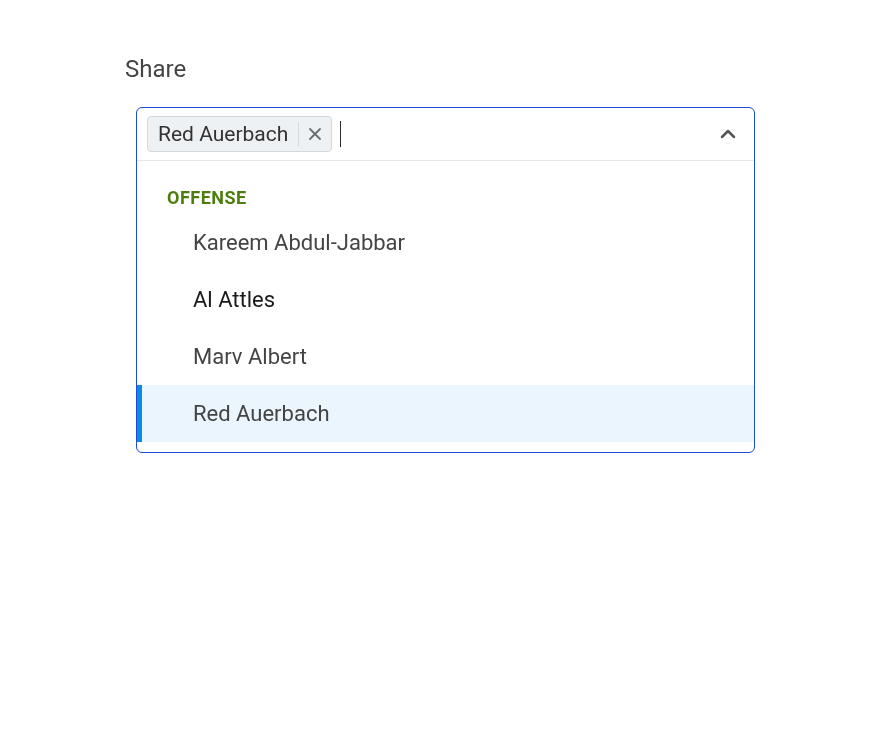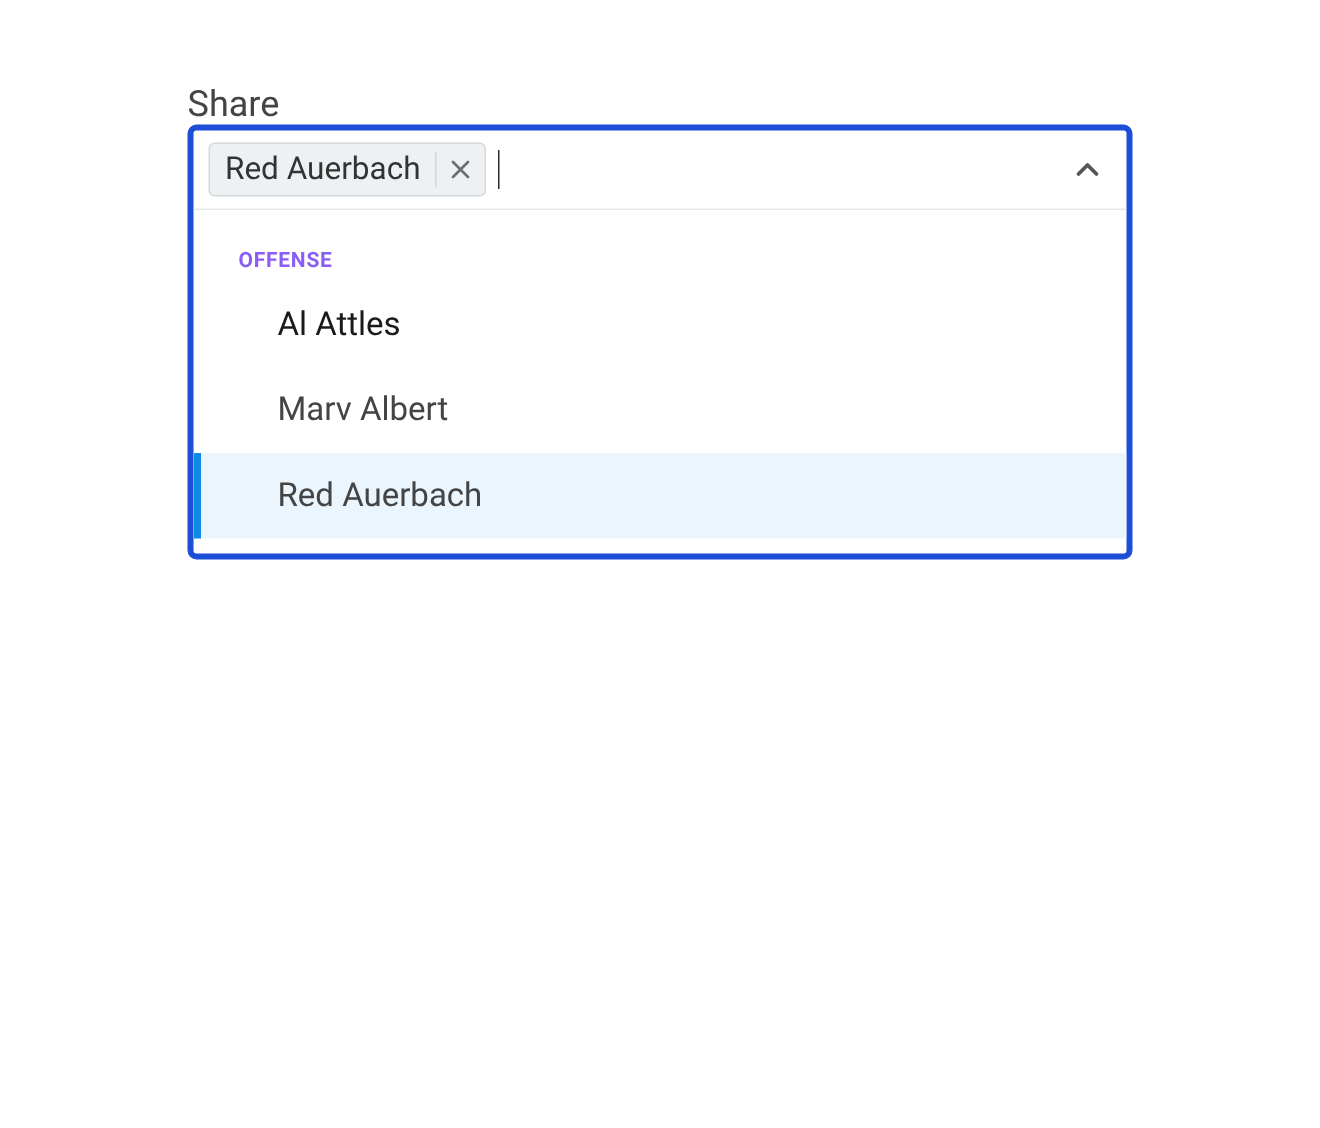--- a/index.html
+++ b/index.html
@@ -9,27 +9,28 @@
     }
     body {
       font-family: -apple-system, BlinkMacSystemFont, "Segoe UI", Roboto, Helvetica, Arial, sans-serif;
       background: #fff;
       padding: 55px 125px;
       width: 880px;
     }
     .field-label {
       font-size: 24px;
       color: #444;
-      margin-bottom: 0;
+      margin-bottom: 24px;
       font-weight: 400;
     }
     .select-container {
-      border: 4px solid #1d4ed8;
+      border: 1px solid #1d4ed8;
       border-radius: 6px;
       overflow: hidden;
+      margin-left: 11px;
     }
     .select-header {
       display: flex;
       align-items: center;
       padding: 8px 10px;
       gap: 6px;
       border-bottom: 1px solid #e5e7e9;
     }
     .chip {
       display: inline-flex;
@@ -76,24 +77,24 @@
     }
     .chevron svg {
       width: 20px;
       height: 20px;
       display: block;
     }
     .options-panel {
       padding: 14px 0 10px 0;
     }
     .group-label {
-      font-size: 14px;
+      font-size: 18px;
       font-weight: 700;
       letter-spacing: 0.5px;
-      color: #8b5cf6;
+      color: #4d7c0f;
       padding: 12px 30px 6px 30px;
       text-transform: uppercase;
     }
     .option {
       font-size: 22px;
       color: #444;
       padding: 16px 30px 16px 56px;
       cursor: pointer;
       position: relative;
     }
@@ -132,17 +133,18 @@
     <div class="cursor-line"></div>
     <div class="spacer"></div>
     <div class="chevron">
       <svg viewBox="0 0 20 20" stroke="currentColor" stroke-width="2.5" fill="none" stroke-linecap="round" stroke-linejoin="round">
         <polyline points="4,13 10,7 16,13"></polyline>
       </svg>
     </div>
   </div>
   <div class="options-panel" id="options-panel">
       <div class="group-label">OFFENSE</div>
+      <div class="option">Kareem Abdul-Jabbar</div>
       <div class="option dark">Al Attles</div>
       <div class="option">Marv Albert</div>
       <div class="option highlighted">Red Auerbach</div>
     </div>
 </div>
 
 </body></html>

